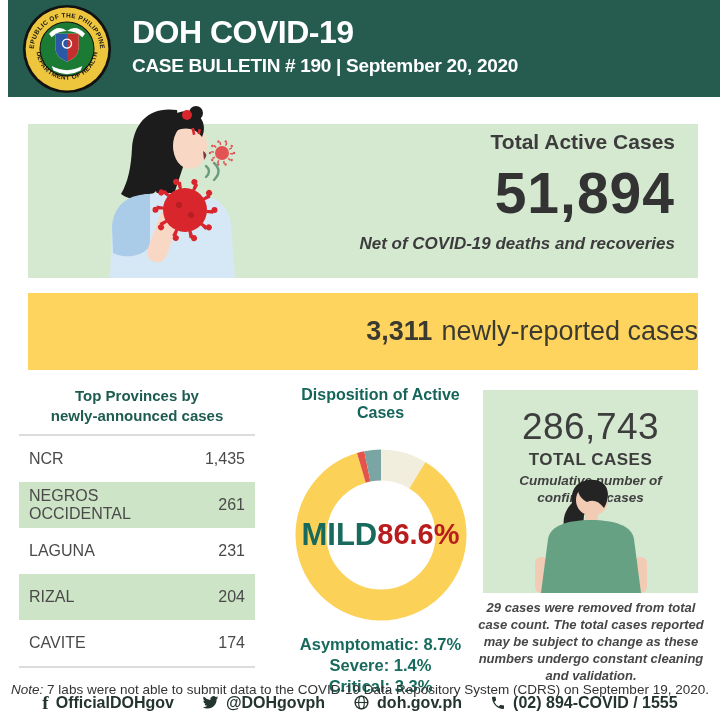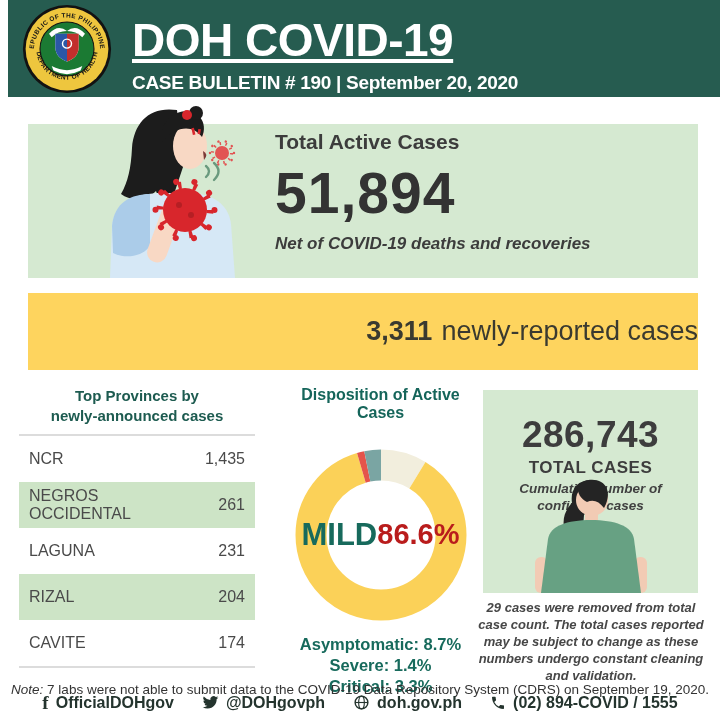--- a/index.html
+++ b/index.html
@@ -3,26 +3,26 @@
 <meta charset="utf-8">
 <style>
   html,body{margin:0;padding:0;background:#fff;}
   .page{position:relative;width:720px;height:720px;background:#ffffff;overflow:hidden;
         font-family:"Liberation Sans",sans-serif;color:#3a3a3a;}
   
   .hdr{position:absolute;left:8px;top:0;width:712px;height:97px;background:#265c50;
        display:flex;align-items:center;}
   .logo{position:absolute;left:14px;top:4px;width:90px;height:90px;}
   .hdr-text{position:absolute;left:124px;top:13px;}
-  .hdr-title{font-size:46px;font-weight:700;color:#fff;letter-spacing:-0.5px;line-height:1.2;text-decoration:underline;}
+  .hdr-title{font-size:32px;font-weight:700;color:#fff;letter-spacing:-0.5px;line-height:1.2;}
   .hdr-sub{font-size:19px;font-weight:700;color:#fff;margin-top:4px;letter-spacing:-0.3px;text-align:center;}
   
   .panel{position:absolute;left:28px;top:124px;width:670px;height:154px;background:#d5e9d1;}
   .woman1{position:absolute;left:92px;top:106px;width:165px;height:172px;z-index:2;}
-  .active-text{position:absolute;left:275px;top:130px;width:400px;text-align:left;z-index:3;}
+  .active-text{position:absolute;left:275px;top:130px;width:400px;text-align:right;z-index:3;}
   .active-title{font-size:21px;font-weight:700;color:#3c3c3c;}
   .active-value{font-size:57px;font-weight:700;color:#333;letter-spacing:1px;margin-top:6px;}
   .active-sub{font-size:17px;font-weight:700;font-style:italic;color:#3c3c3c;margin-top:8px;}
   
   .banner{position:absolute;left:28px;top:293px;width:670px;height:77px;background:#fed45e;
           display:flex;align-items:center;justify-content:flex-end;font-size:27px;color:#3a3a30;}
   .banner .num{font-weight:800;margin-right:9px;}
   
   .col-left{position:absolute;left:19px;top:386px;width:236px;}
   .tbl-title{font-size:15px;font-weight:700;color:#1d5b50;text-align:center;line-height:1.3;
@@ -39,21 +39,21 @@
   .donut-wrap{position:relative;width:172px;height:172px;margin:27px auto 0;}
   .donut-center{position:absolute;left:0;top:0;width:172px;height:172px;display:flex;
                 align-items:center;justify-content:center;}
   .donut-center .lbl{font-size:31px;font-weight:700;color:#176a5c;line-height:1.05;}
   .donut-center .pct{font-size:29px;font-weight:700;color:#b91c1c;line-height:1.15;}
   .donut-notes{margin-top:13px;font-size:16.5px;font-weight:700;color:#176a5c;line-height:1.28;}
   
   .col-right{position:absolute;left:483px;top:390px;width:215px;}
   .total-box{position:relative;width:215px;height:203px;background:#d5e9d1;overflow:hidden;
              text-align:center;}
-  .total-value{font-size:37px;font-weight:700;color:#3d3d3d;margin-top:24px;letter-spacing:0.5px;}
+  .total-value{font-size:37px;font-weight:400;color:#3d3d3d;margin-top:16px;letter-spacing:0.5px;}
   .total-label{font-size:17px;font-weight:700;color:#3d3d3d;letter-spacing:0.5px;margin-top:2px;}
   .total-sub{font-size:13.5px;font-weight:700;font-style:italic;color:#404040;line-height:1.25;
              margin:3px 18px 0;}
   .woman2{position:absolute;left:0;bottom:0;width:215px;height:118px;}
   .removed-note{margin:7px 0 0;font-size:13px;font-style:italic;font-weight:600;color:#474747;
                 line-height:1.3;text-align:center;width:228px;margin-left:-6px;}
   
   .labs-note{position:absolute;left:0;top:668px;width:720px;text-align:center;font-size:13.5px;
              color:#333;}
   .labs-note .nl{font-style:italic;}

